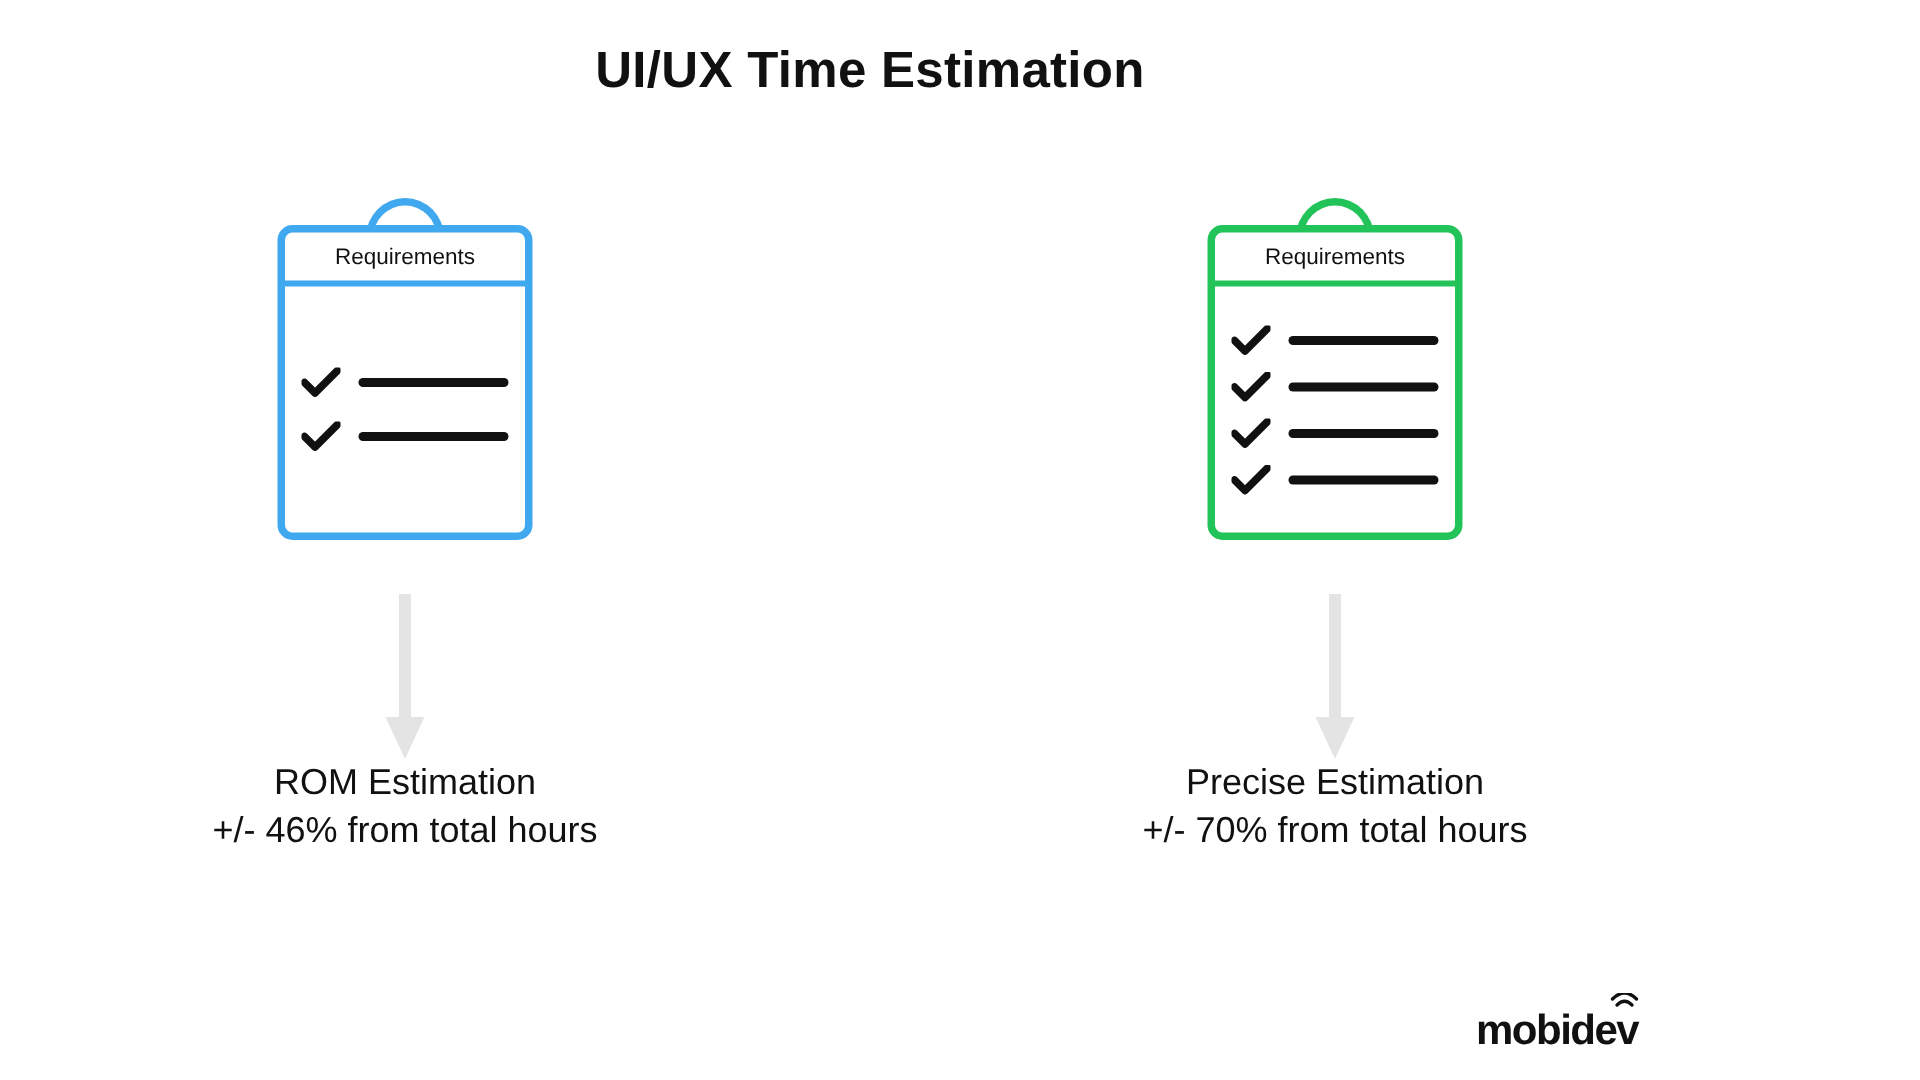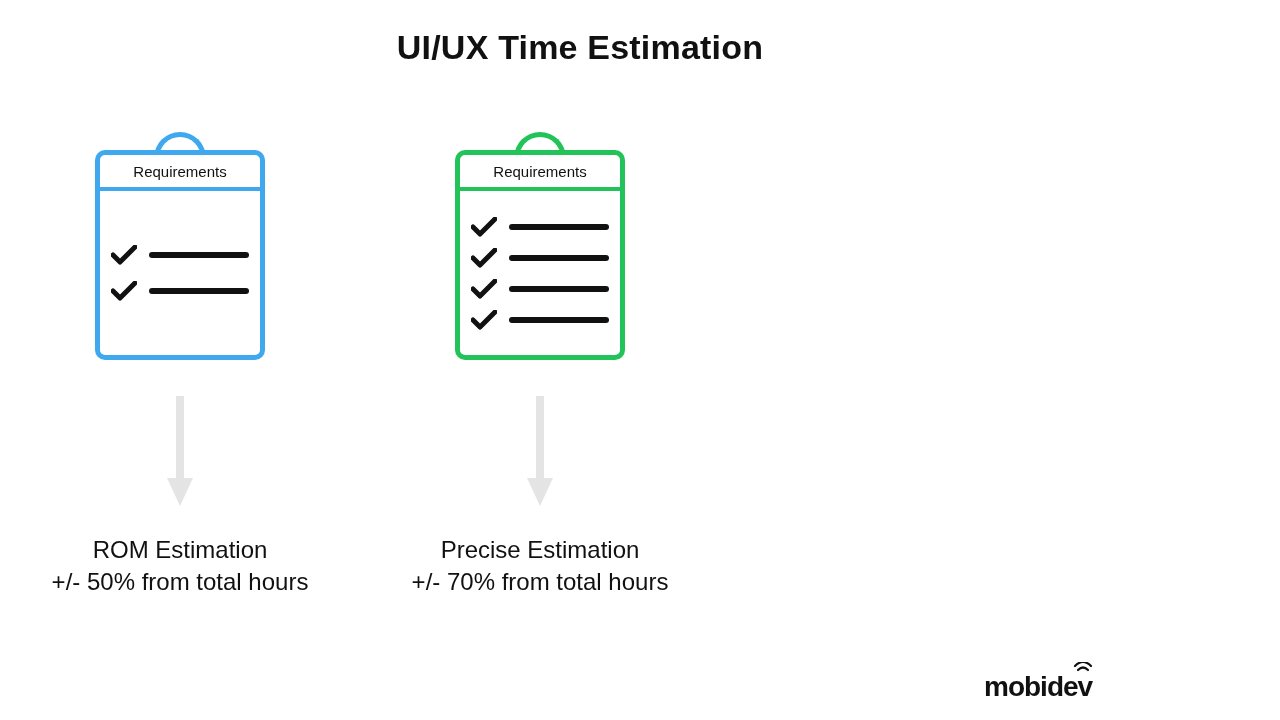--- a/index.html
+++ b/index.html
@@ -1,36 +1,36 @@
 <!DOCTYPE html>
 <html><head>
 <meta charset="utf-8">
 <style>
   * { box-sizing: border-box; margin: 0; padding: 0; }
   html, body { width: 1280px; height: 720px; background: #ffffff; font-family: "Helvetica Neue", Arial, sans-serif; color: #111111; }
   .stage { position: relative; width: 1160px; height: 720px; }
   .title { position: absolute; top: 28px; left: 0; right: 0; text-align: center; font-weight: 800; font-size: 34px; letter-spacing: 0.2px; }
-  .columns { position: absolute; top: 150px; left: 0; right: 0; display: flex; }
+  .columns { position: absolute; top: 150px; left: 0; right: 0; display: flex; justify-content: center; gap: 260px; }
   .col { display: flex; flex-direction: column; align-items: center; width: 360px; }
   .clipboard { position: relative; width: 170px; height: 210px; }
   .clip-ring { position: absolute; top: -18px; left: 50%; transform: translateX(-50%); width: 52px; height: 36px; border: 5px solid; border-bottom: none; border-top-left-radius: 26px; border-top-right-radius: 26px; border-bottom-left-radius: 0; border-bottom-right-radius: 0; }
   .clip-body { position: absolute; inset: 0; border: 5px solid; border-radius: 10px; background: #fff; }
   .clip-header { position: absolute; top: 5px; left: 5px; right: 5px; height: 36px; border-bottom: 4px solid; display: flex; align-items: center; justify-content: center; font-size: 15px; font-weight: 400; color: #111; }
   .clip-content { position: absolute; top: 50px; left: 16px; right: 16px; bottom: 14px; display: flex; flex-direction: column; justify-content: center; gap: 16px; }
   .row { display: flex; align-items: center; gap: 12px; }
   .check { width: 26px; height: 20px; flex-shrink: 0; }
   .dash { flex: 1; height: 6px; background: #111; border-radius: 3px; }
   .blue .clip-ring { border-color: #3fa8ef; }
   .blue .clip-body { border-color: #3fa8ef; }
   .blue .clip-header { border-bottom-color: #3fa8ef; }
   .green .clip-ring { border-color: #22c45a; }
   .green .clip-body { border-color: #22c45a; }
   .green .clip-header { border-bottom-color: #22c45a; }
   .arrow { margin-top: 36px; width: 26px; height: 110px; display: block; }
-  .captions { margin-top: 28px; text-align: center; }
+  .captions { text-align: center; }
   .cap-line { font-size: 24px; font-weight: 400; line-height: 1.35; color: #111; }
   .logo { position: absolute; right: 26px; bottom: 14px; }
 </style>
 </head>
 <body>
 
 <div class="stage">
   <div class="title">UI/UX Time Estimation</div>
 
   <div class="columns">
@@ -54,21 +54,21 @@
             <div class="dash"></div>
           </div>
         </div>
       </div>
       <svg class="arrow" viewBox="0 0 26 110">
         <rect x="9" y="0" width="8" height="86" fill="#e4e4e4"></rect>
         <path d="M0 82 L26 82 L13 110 Z" fill="#e4e4e4"></path>
       </svg>
       <div class="captions">
         <div class="cap-line">ROM Estimation</div>
-        <div class="cap-line">+/- 50% from total hours</div>
+        <div class="cap-line">+/- 46% from total hours</div>
       </div>
     </div>
 
     <div class="col">
       <div class="clipboard green">
         <div class="clip-ring"></div>
         <div class="clip-body"></div>
         <div class="clip-header">Requirements</div>
         <div class="clip-content" style="gap:11px;">
           <div class="row">

